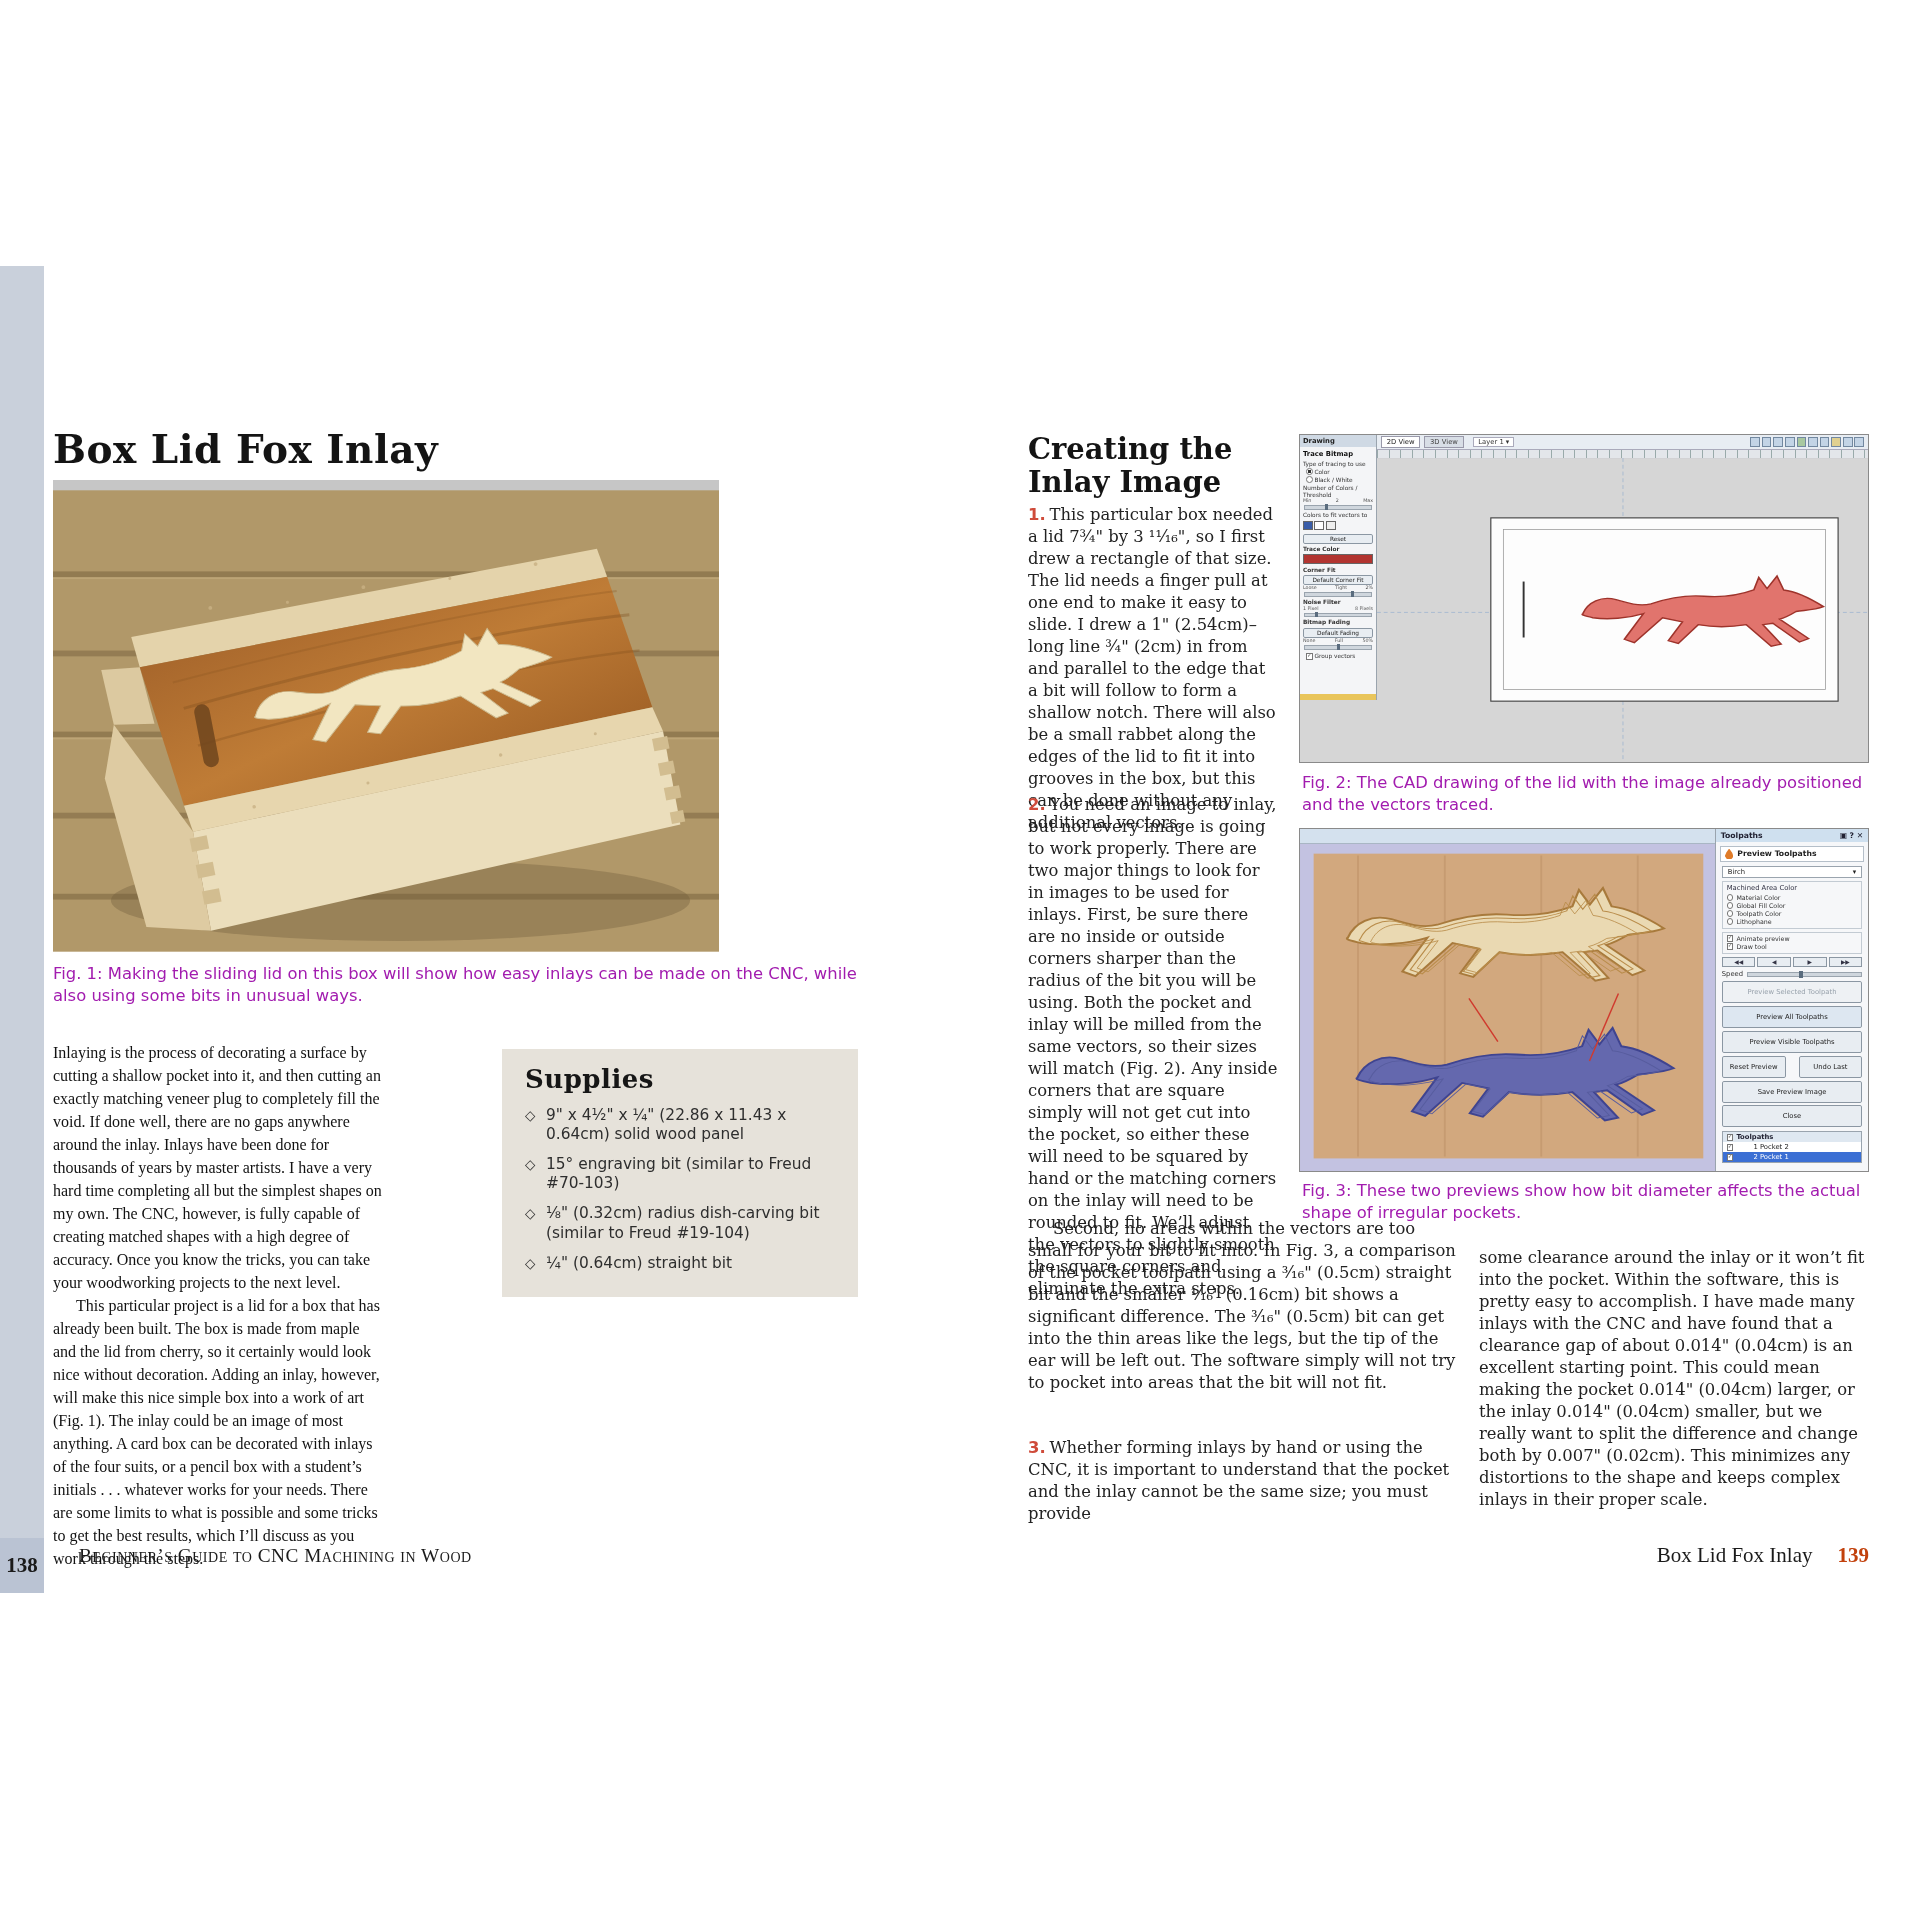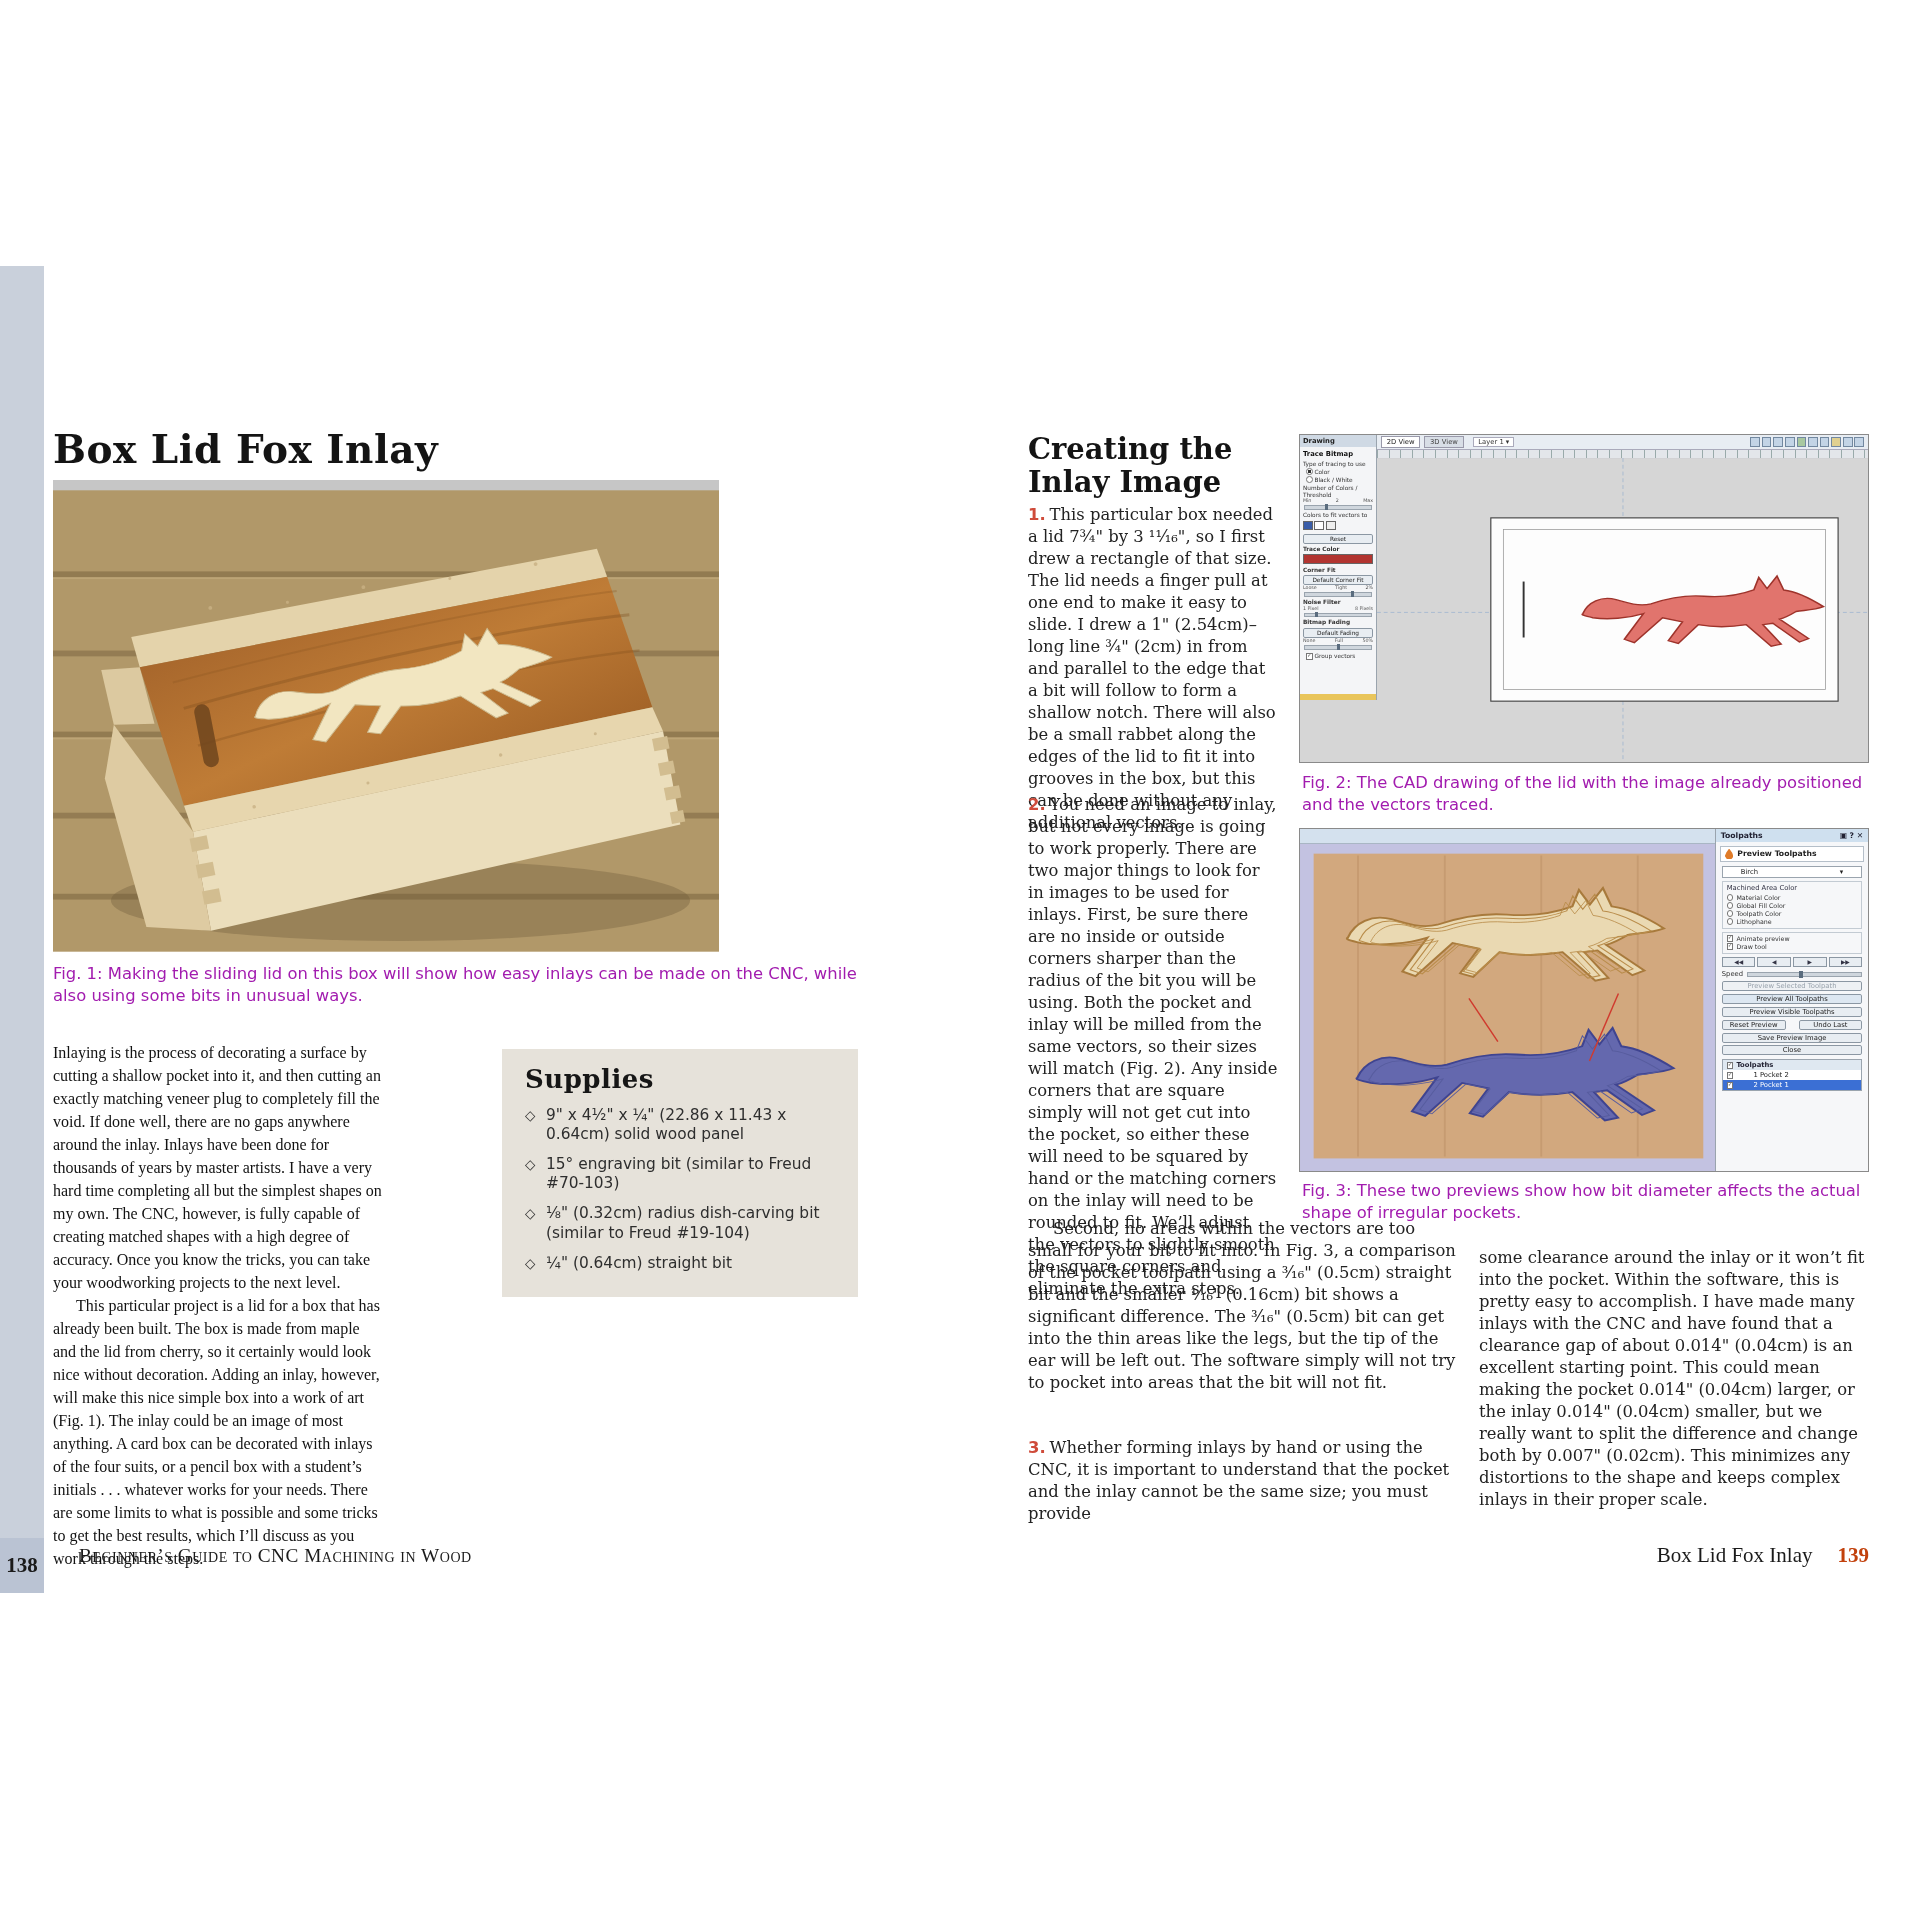--- a/index.html
+++ b/index.html
@@ -79,25 +79,25 @@
            background-image:repeating-linear-gradient(90deg,#9aa 0 1px,transparent 1px 11.6px);border-bottom:1px solid #aab;}
   .f2canvas{position:absolute;left:77px;top:23px;width:491px;height:304px;overflow:hidden;}
 
   
   .fig3{left:1299px;top:828px;width:570px;height:344px;background:#c3c2e1;border:1px solid #8a8a8a;box-sizing:border-box;}
   .f3top{position:absolute;left:0;top:0;width:568px;height:15.4px;background:#d4e1ee;border-bottom:1px solid #a9b6c4;display:flex;align-items:center;padding:0 3.9px;box-sizing:border-box;}
   .f3panel{position:absolute;right:0;top:0;width:153px;height:342px;background:#f6f7f9;border-left:1px solid #9aa4ae;box-sizing:border-box;}
   .f3phead{background:#cfe0ef;font:bold 7.7px "DejaVu Sans",sans-serif;color:#223;padding:1.9px 4.8px;display:flex;justify-content:space-between;}
   .f3prev{display:flex;align-items:center;gap:3.9px;margin:3.9px;border:1px solid #b5bfc9;background:#fff;padding:1.9px 3.9px;font:bold 7.7px "DejaVu Sans",sans-serif;color:#222;}
   .flame{width:8.7px;height:10.6px;background:#e07b28;clip-path:polygon(50% 0,85% 40%,100% 75%,75% 100%,25% 100%,0 70%,20% 35%);}
-  .f3dd{margin:1.9px 5.8px;border:1px solid #9aa4ae;background:#fff;font:6.8px "DejaVu Sans",sans-serif;color:#222;padding:1px 18px;display:flex;justify-content:space-between;}
+  .f3dd{margin:1.9px 5.8px;border:1px solid #9aa4ae;background:#fff;font:6.8px "DejaVu Sans",sans-serif;color:#222;padding:1px 5px;display:flex;justify-content:space-between;}
   .f3sect{margin:2.9px 5.8px 0 5.8px;border:1px solid #c3cbd3;padding:1.9px 3.9px 2.9px 3.9px;}
   .f3sectlbl{font:6.8px "DejaVu Sans",sans-serif;color:#334;margin-bottom:1px;}
   .f3opt{display:flex;align-items:center;gap:2.9px;font:6.3px "DejaVu Sans",sans-serif;color:#333;padding-top:1px;}
-  .f3btn{margin:2.9px 5.8px 0 5.8px;border:1px solid #8b97a3;background:#e8edf2;border-radius:1.9px;font:6.8px "DejaVu Sans",sans-serif;color:#222;text-align:center;padding:0 0;}
+  .f3btn{margin:2.9px 5.8px 0 5.8px;border:1px solid #8b97a3;background:#e8edf2;border-radius:1.9px;font:6.8px "DejaVu Sans",sans-serif;color:#222;text-align:center;padding:6px 0;}
   .f3btn.primary{background:#dde7f1;}
   .f3btn.dim{color:#98a2ac;background:#eef1f4;}
   .f3row2{display:flex;gap:13px;margin:2.9px 5.8px 0 5.8px;align-items:flex-end;}
   .f3row2 .f3btn{flex:1;margin:0;}
   .f3speed{display:flex;align-items:center;gap:3.9px;margin:2.9px 5.8px 0 5.8px;font:6.8px "DejaVu Sans",sans-serif;color:#333;}
   .f3sl{flex:1;height:2.9px;background:#cfd6dd;border:1px solid #9aa4ae;position:relative;}
   .f3sl i{position:absolute;top:-1.9px;left:45%;width:3.9px;height:6.8px;background:#5a6c7e;}
   .f3list{margin:3.9px 5.8px 0 5.8px;border:1px solid #9aa4ae;background:#fff;}
   .f3listhead{background:#dfe8f1;font:bold 6.8px "DejaVu Sans",sans-serif;color:#223;padding:1px 3.9px;display:flex;gap:2.9px;align-items:center;}
   .f3li{display:flex;align-items:center;gap:20px;font:6.8px "DejaVu Sans",sans-serif;color:#222;padding:1px 3.9px;}

